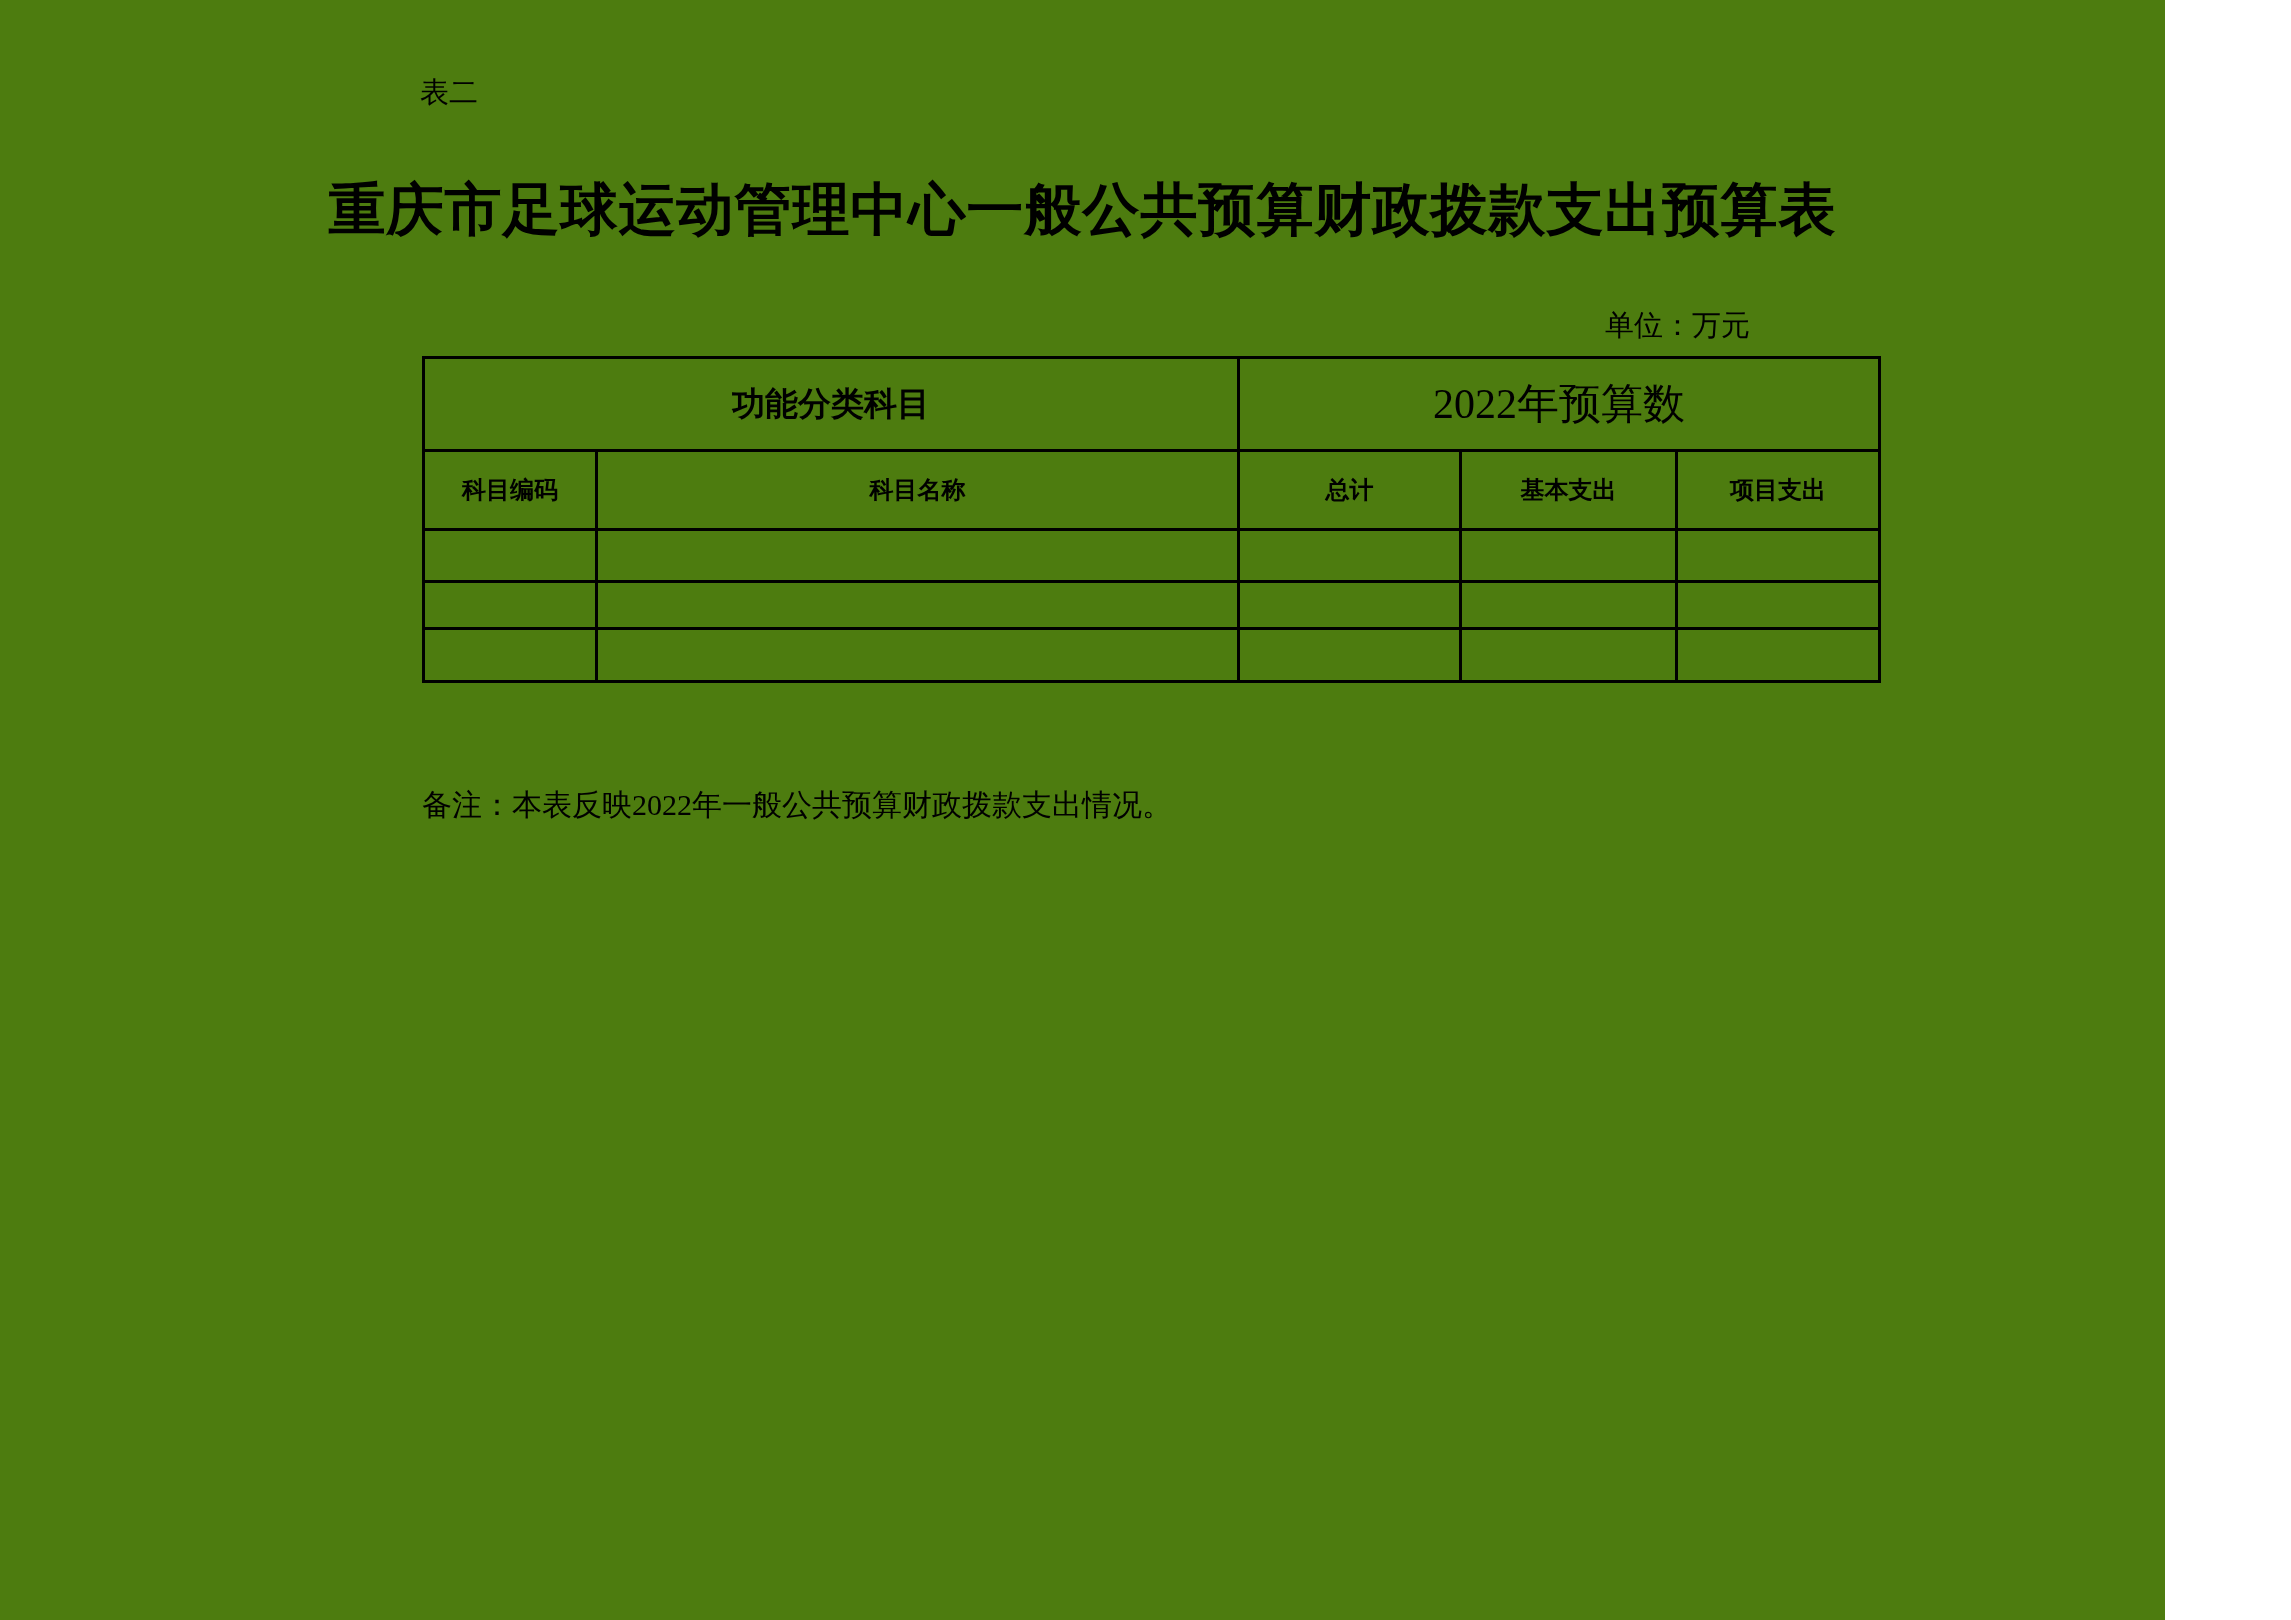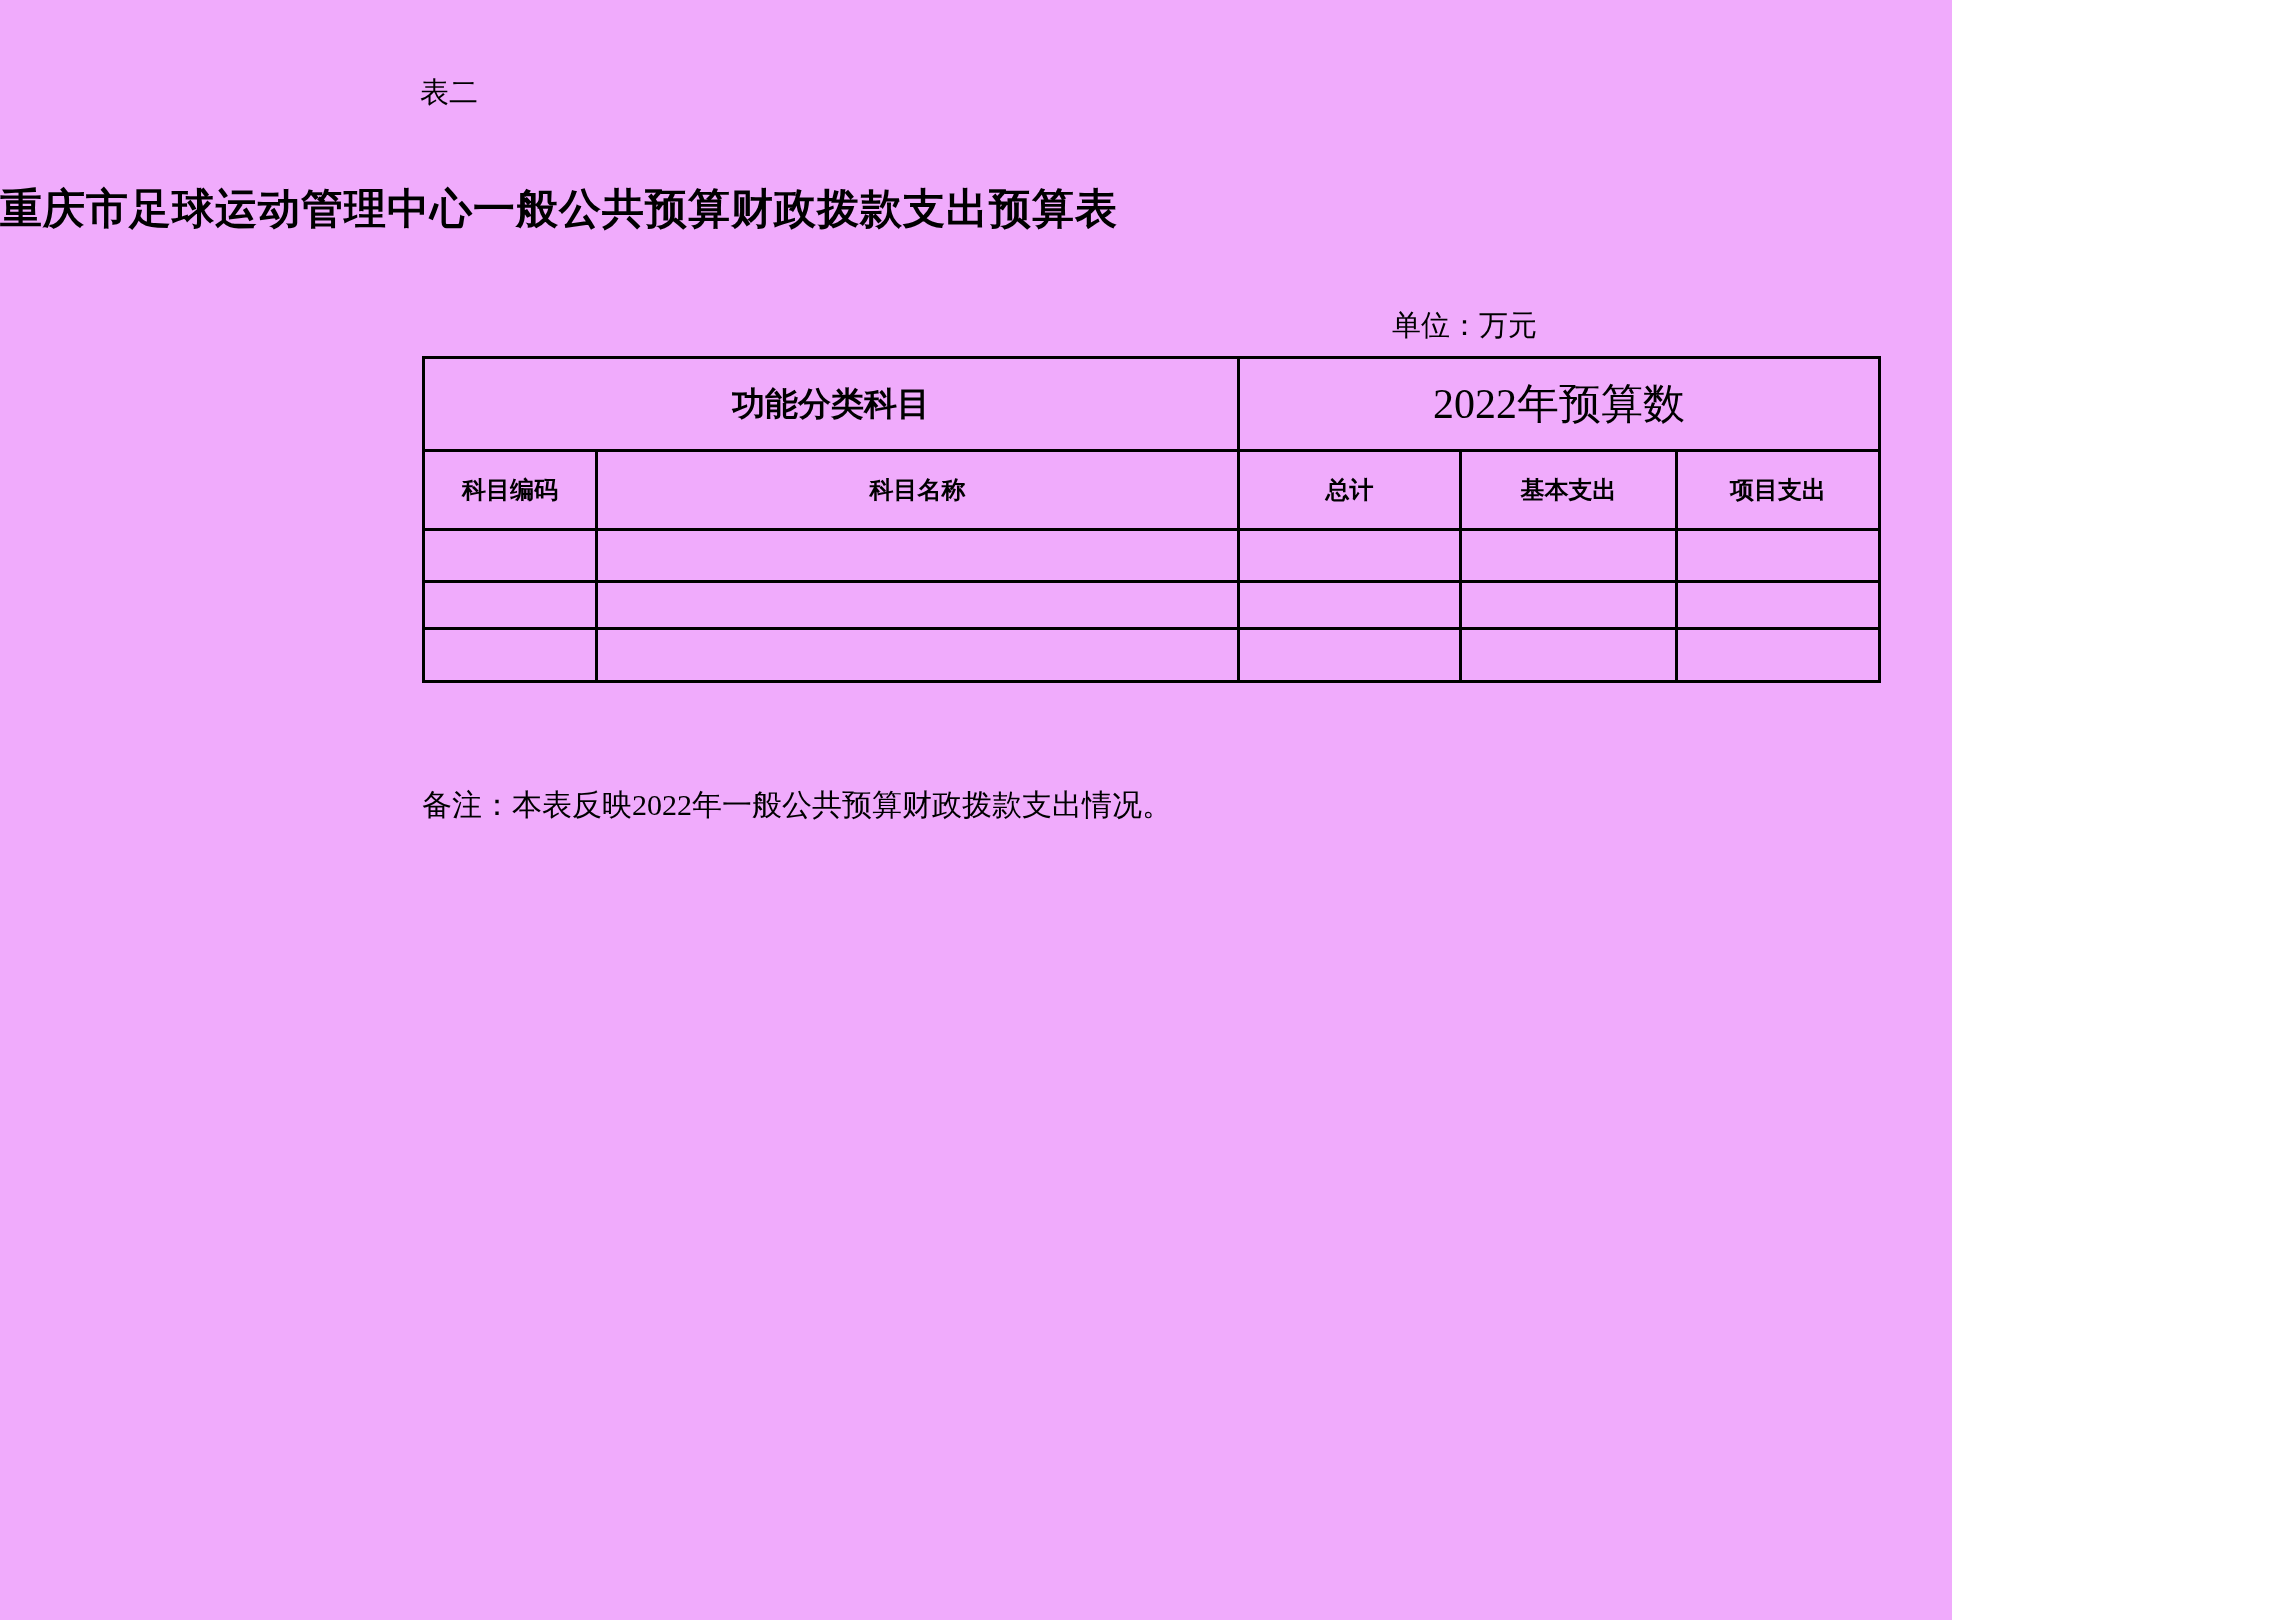--- a/index.html
+++ b/index.html
@@ -2,46 +2,46 @@
 <html><head>
 <meta charset="utf-8">
 <style>
   html, body {
     margin: 0;
     padding: 0;
     background: #ffffff;
   }
   .page {
     position: relative;
-    width: 1952px;
+    width: 2165px;
     height: 1620px;
-    background: #f0abfc;
+    background: #4d7c0f;
     color: #000000;
     font-family: "Liberation Sans", sans-serif;
     overflow: hidden;
   }
   .table-label {
     position: absolute;
     left: 420px;
     top: 76px;
     font-family: "Liberation Serif", serif;
     font-size: 29px;
     line-height: 33px;
     white-space: nowrap;
   }
   .doc-title {
     position: absolute;
     left: 0;
     top: 182px;
     width: 100%;
     margin: 0;
-    text-align: left;
+    text-align: center;
     font-family: "Liberation Serif", serif;
     font-weight: bold;
-    font-size: 42px;
+    font-size: 57px;
     line-height: 55px;
     letter-spacing: 1px;
     white-space: nowrap;
   }
   .unit-note {
     position: absolute;
     right: 415px;
     top: 308px;
     font-family: "Liberation Serif", serif;
     font-size: 29px;

